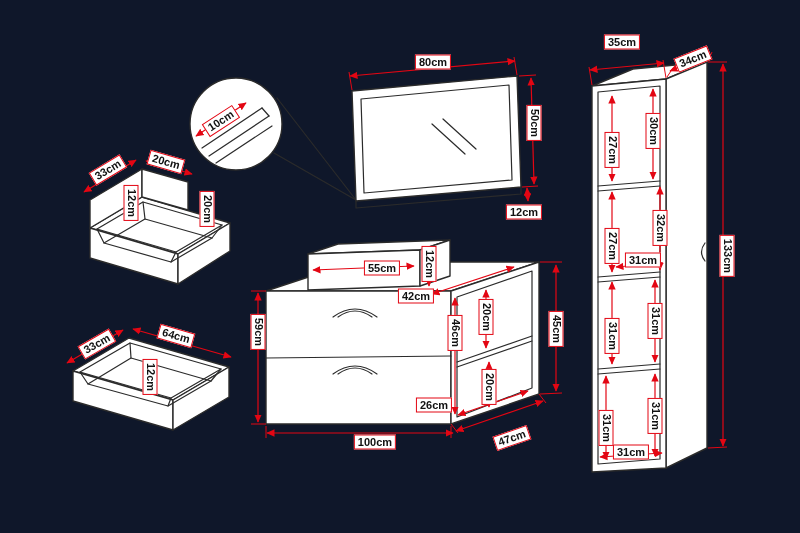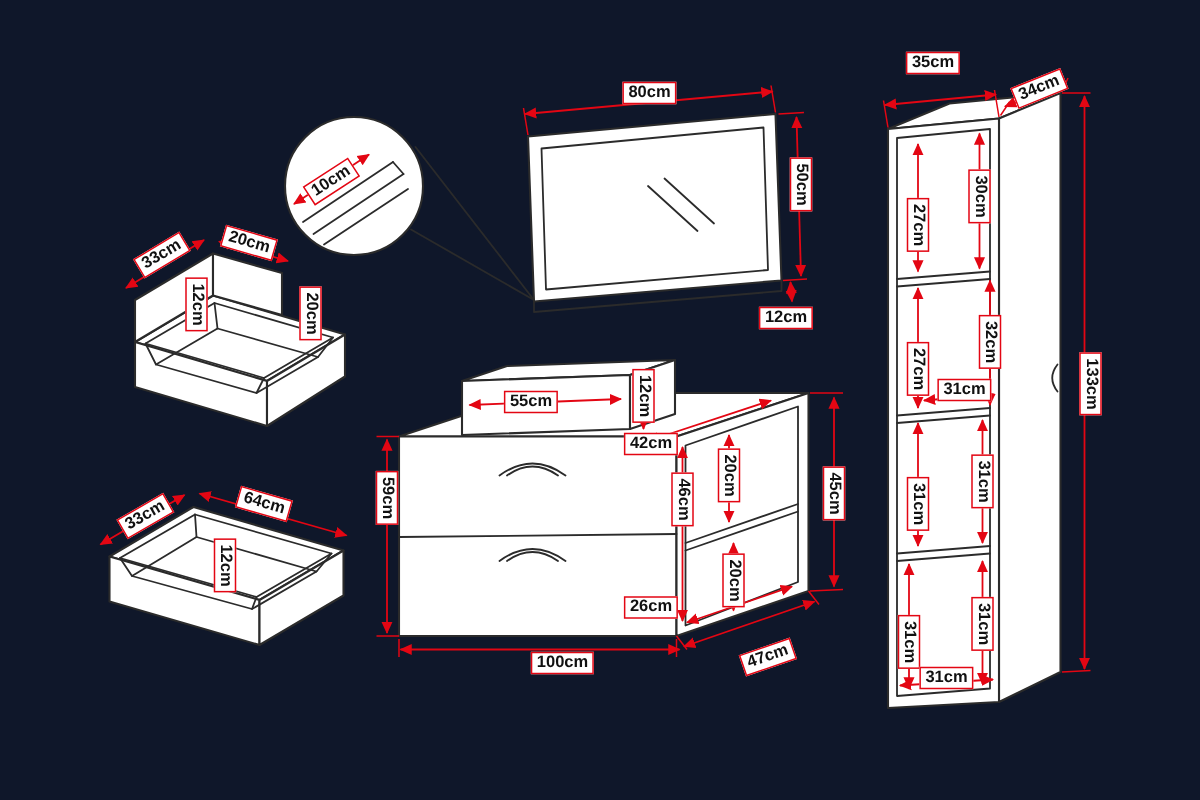--- a/index.html
+++ b/index.html
@@ -171,23 +171,23 @@
 
   <div class="dim" style="left:108px;top:170px;--rot:-31deg">33cm</div>
   <div class="dim" style="left:166px;top:162px;--rot:16deg">20cm</div>
   <div class="dim" style="left:131px;top:203px;--rot:90deg">12cm</div>
   <div class="dim" style="left:207px;top:209px;--rot:90deg">20cm</div>
 
   <div class="dim" style="left:97px;top:344px;--rot:-30deg">33cm</div>
   <div class="dim" style="left:176px;top:336px;--rot:16deg">64cm</div>
   <div class="dim" style="left:150px;top:377px;--rot:90deg">12cm</div>
 
-  <div class="dim" style="left:354px;top:268px">55cm</div>
+  <div class="dim" style="left:382px;top:268px">55cm</div>
   <div class="dim" style="left:429px;top:264px;--rot:90deg">12cm</div>
-  <div class="dim" style="left:434px;top:296px">42cm</div>
+  <div class="dim" style="left:416px;top:296px">42cm</div>
   <div class="dim" style="left:258px;top:332px;--rot:90deg">59cm</div>
   <div class="dim" style="left:455px;top:333px;--rot:90deg">46cm</div>
   <div class="dim" style="left:486px;top:317px;--rot:90deg">20cm</div>
   <div class="dim" style="left:556px;top:329px;--rot:90deg">45cm</div>
   <div class="dim" style="left:434px;top:405px">26cm</div>
   <div class="dim" style="left:489px;top:387px;--rot:90deg">20cm</div>
   <div class="dim" style="left:375px;top:442px">100cm</div>
   <div class="dim" style="left:512px;top:438px;--rot:-19deg">47cm</div>
 
   <div class="dim" style="left:622px;top:42px">35cm</div>

